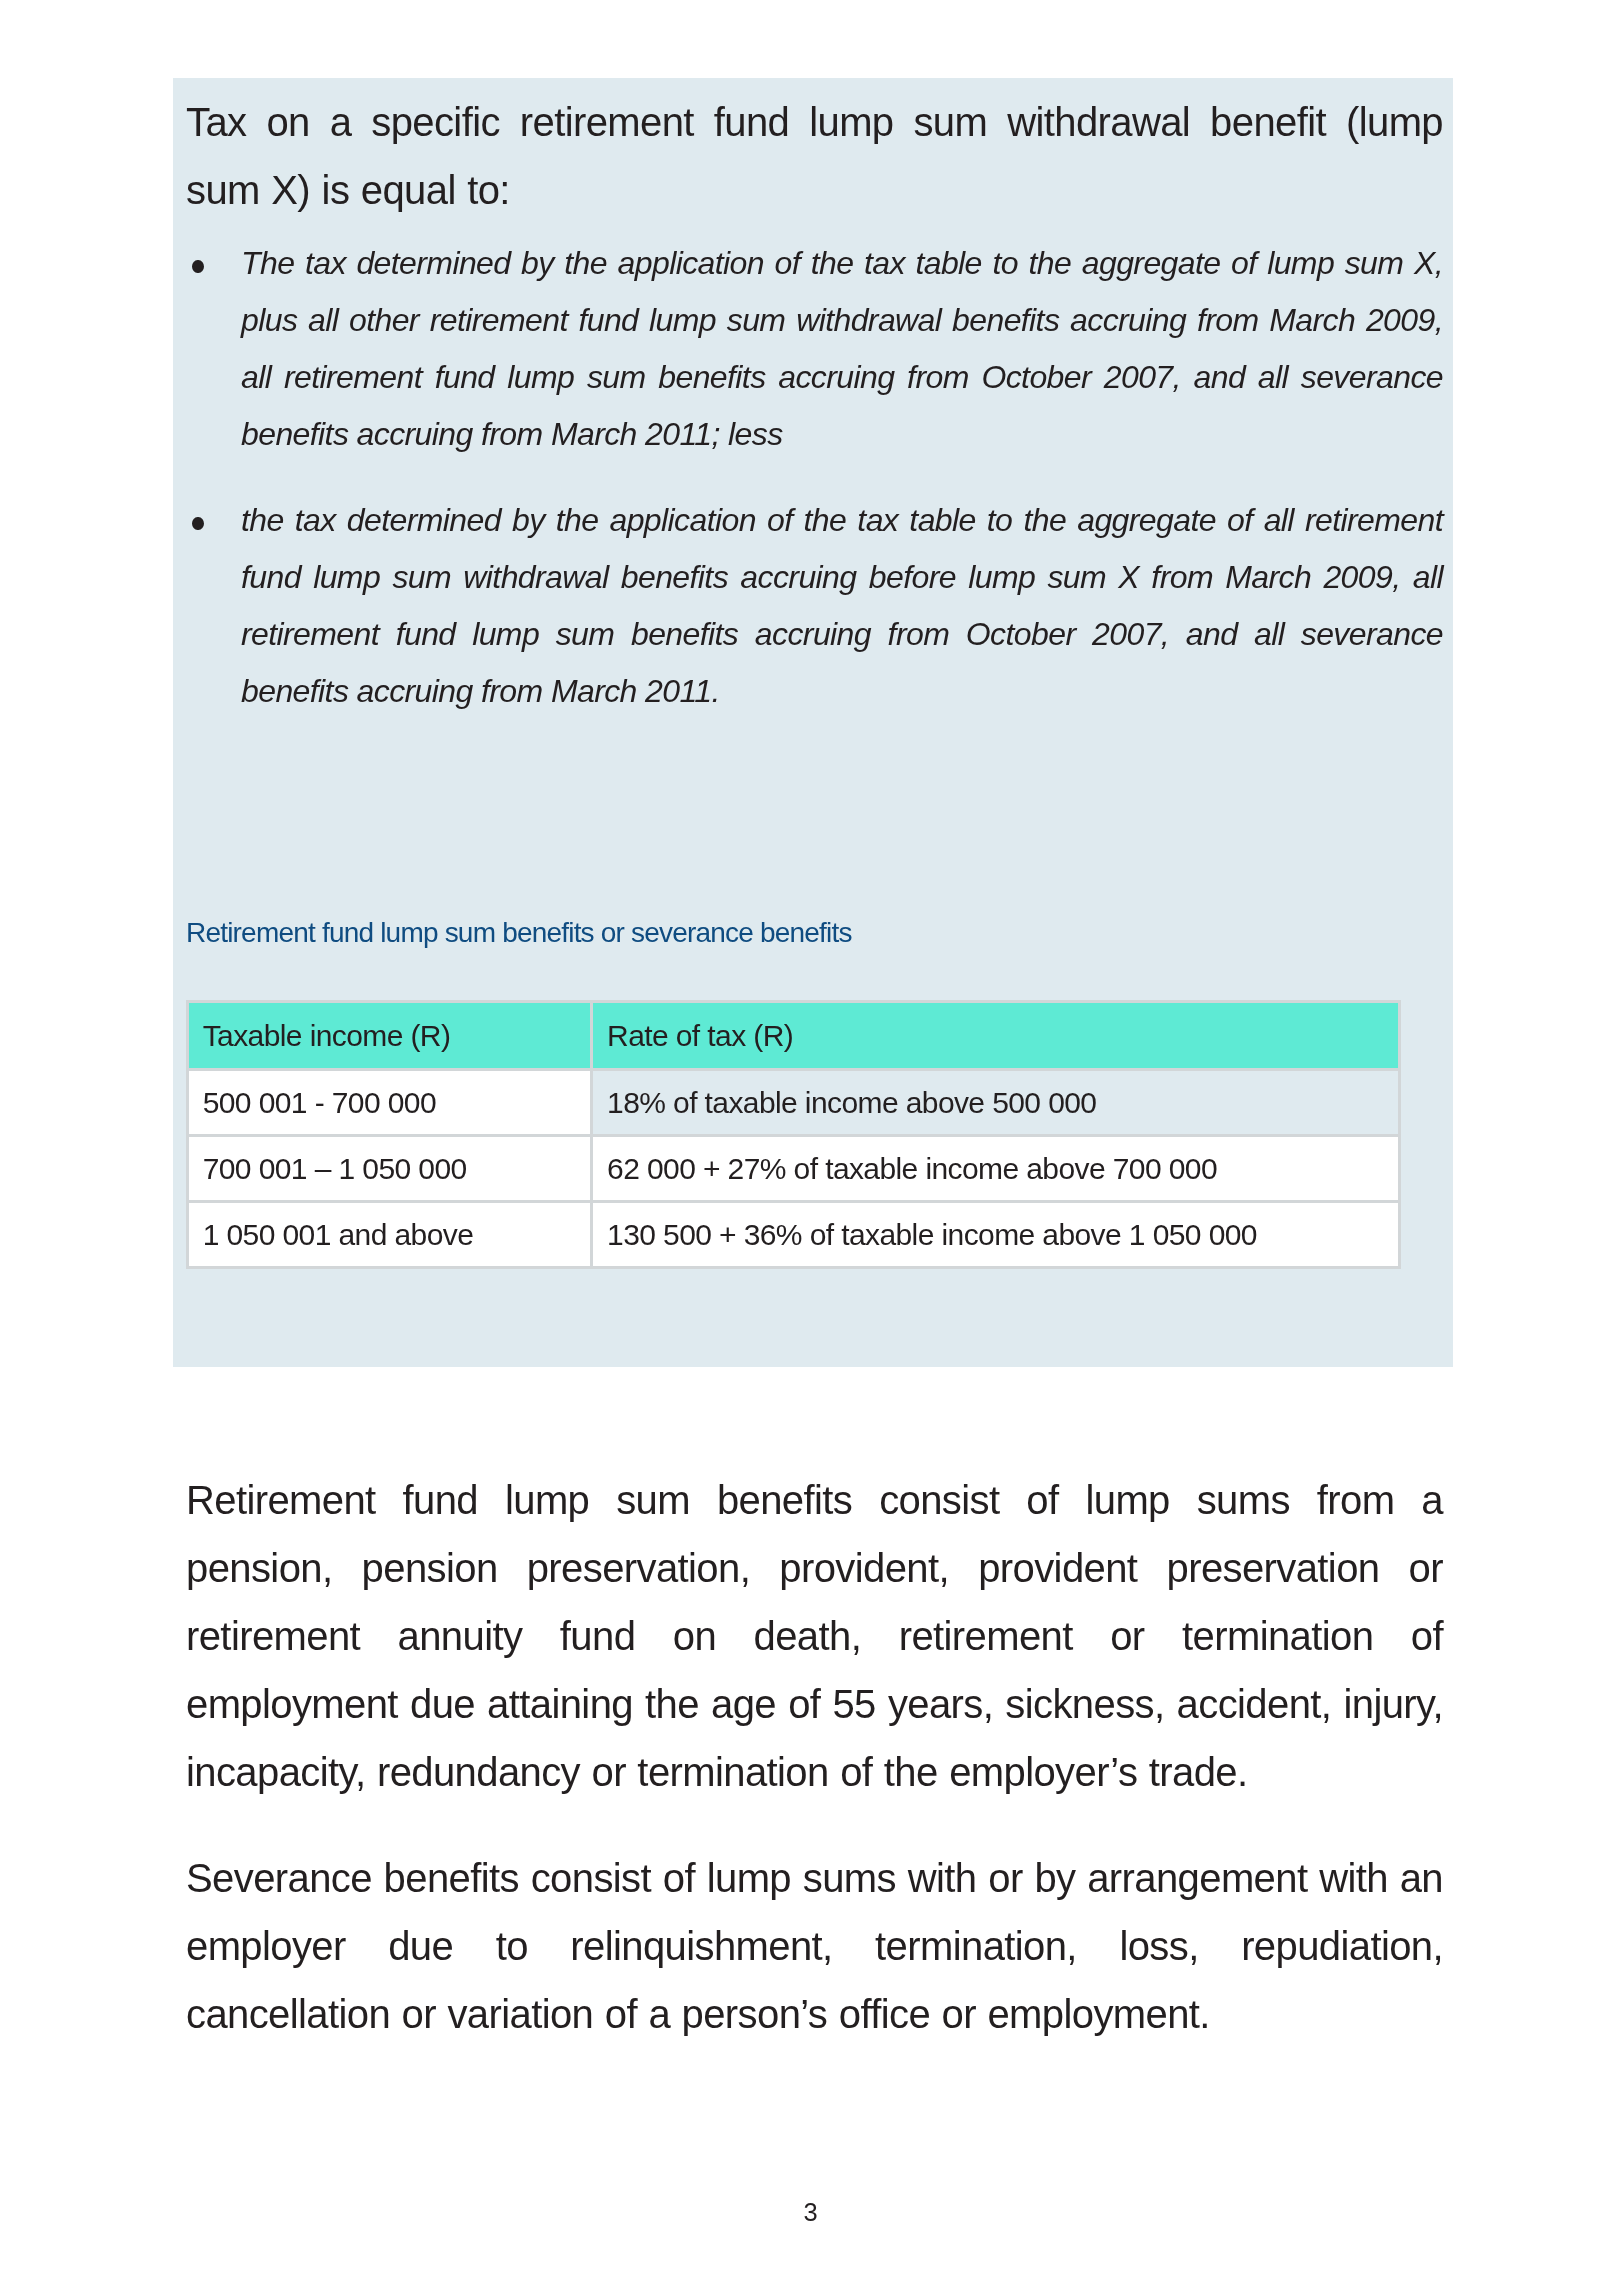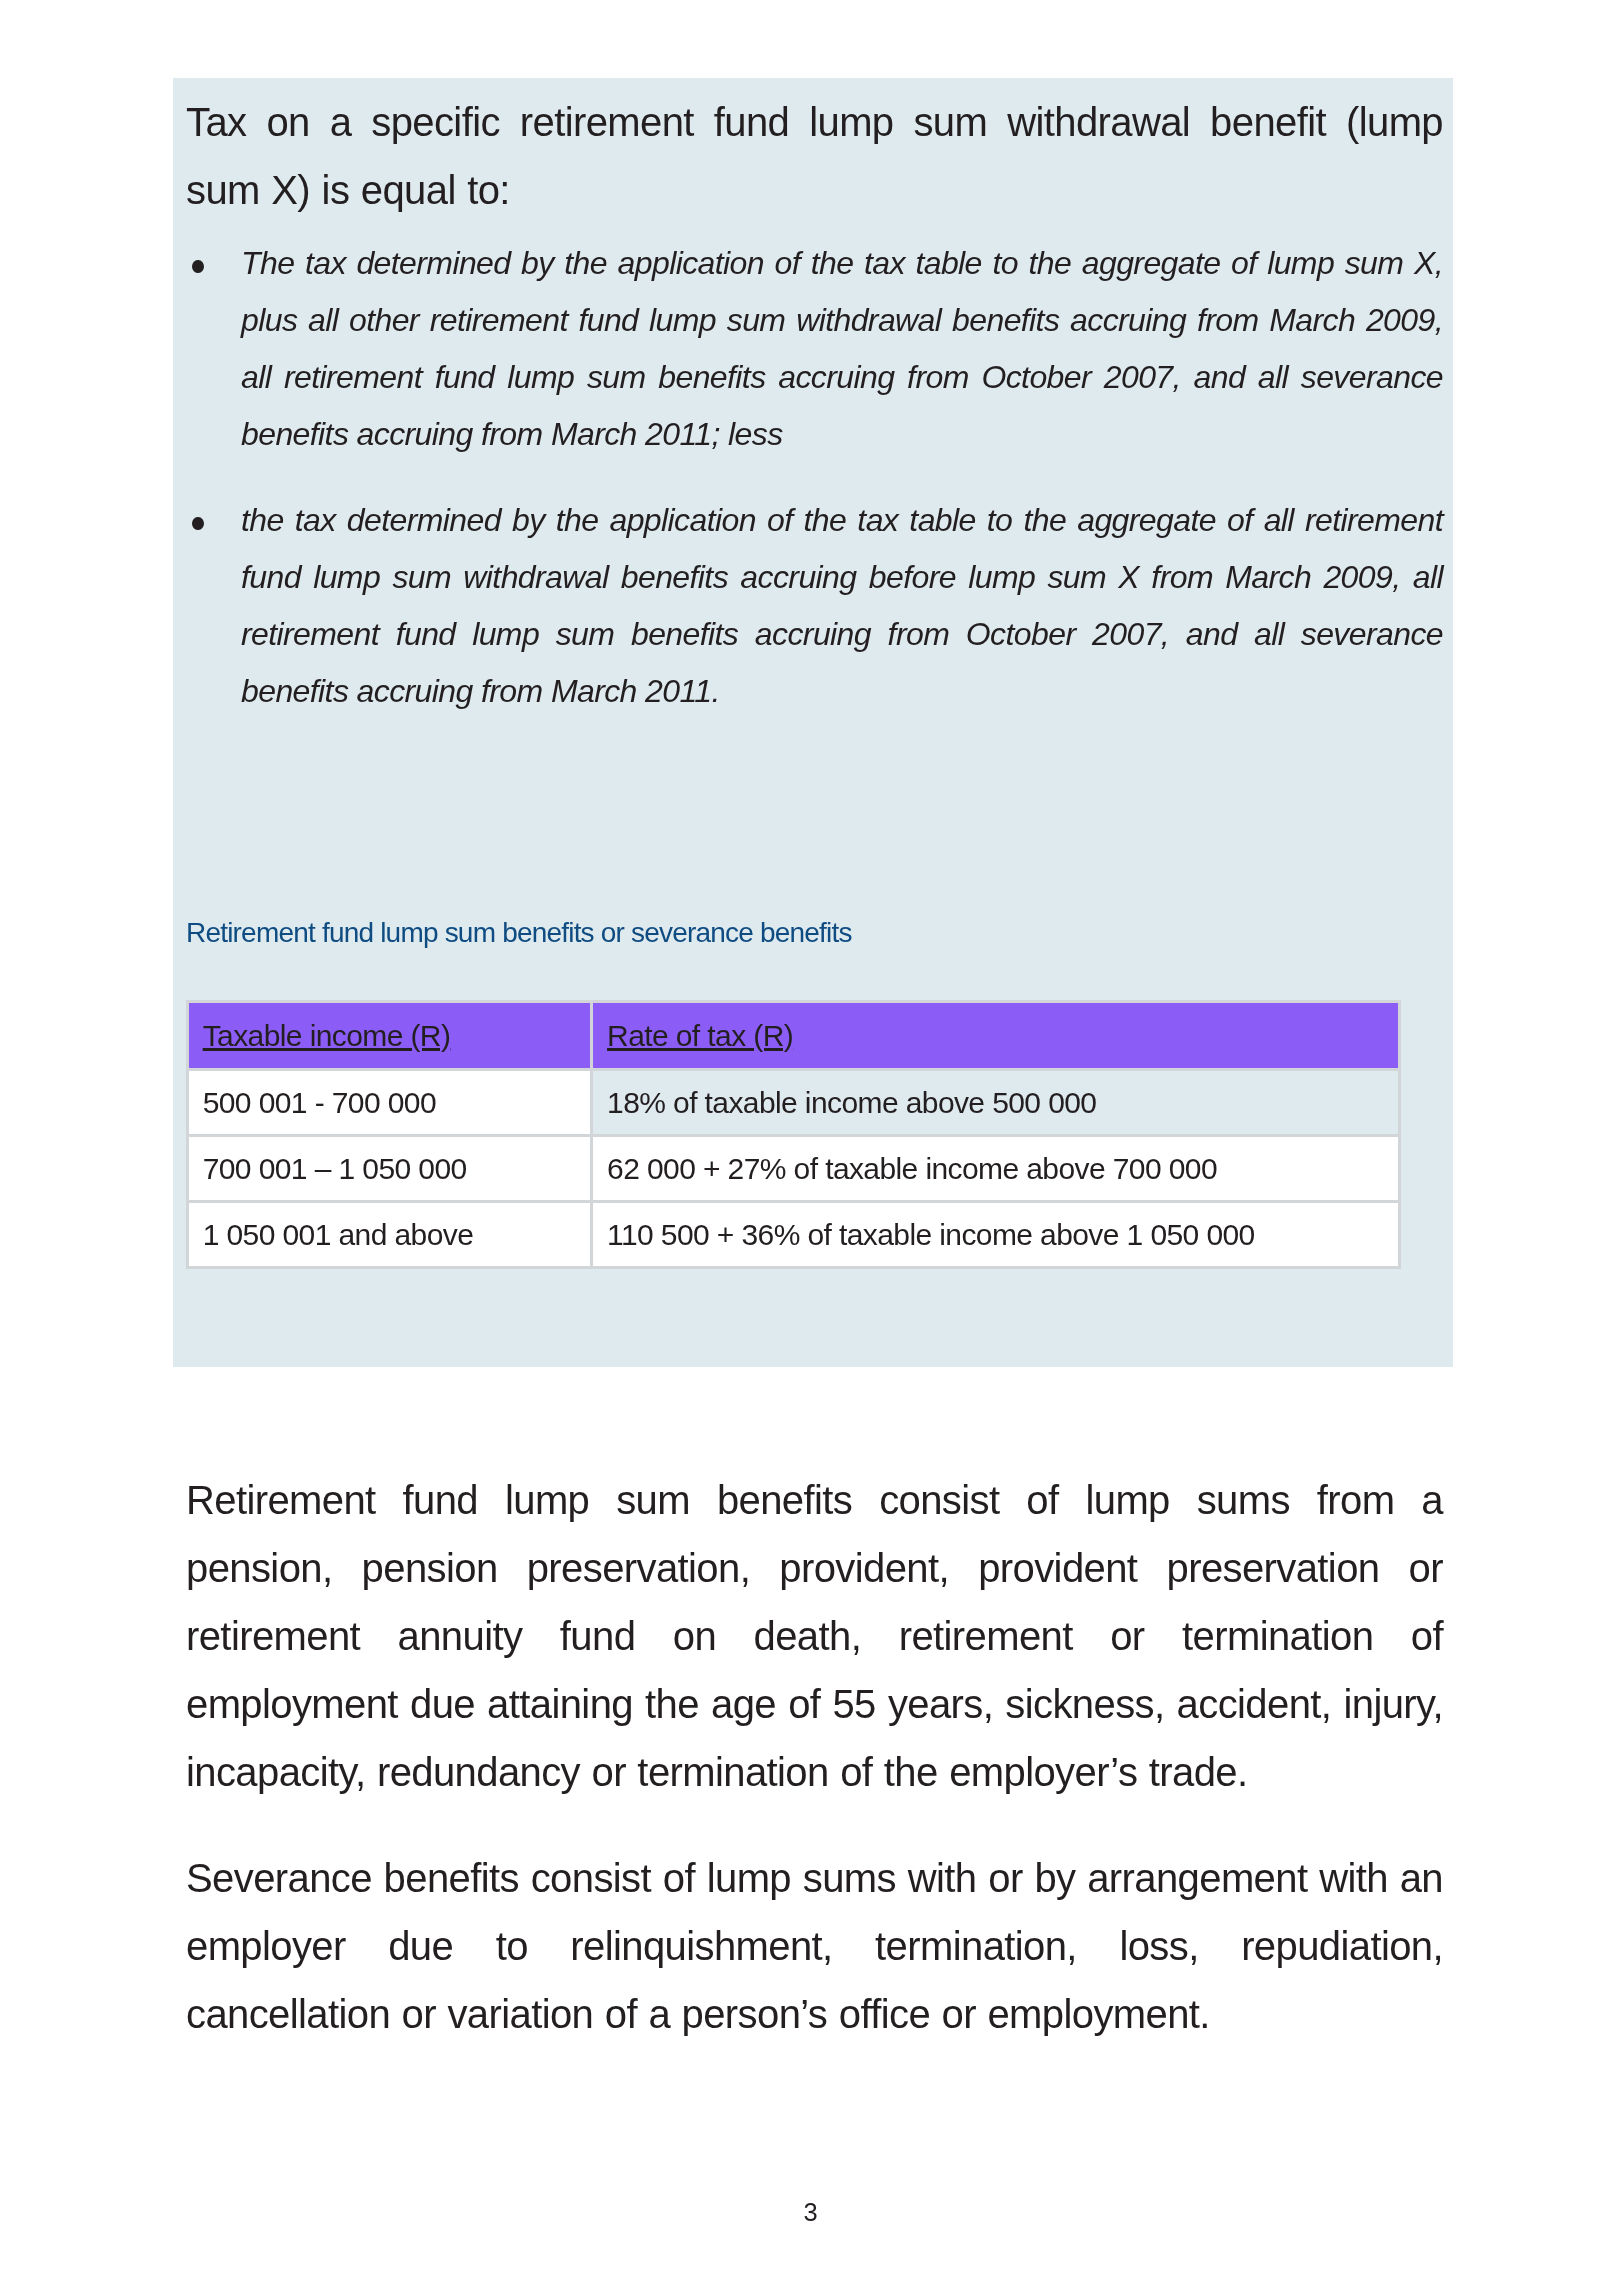--- a/index.html
+++ b/index.html
@@ -26,21 +26,21 @@
   }
   table.tax {
     position: absolute; left: 186px; top: 1000px; width: 1215px;
     border-collapse: collapse; font-size: 30px; letter-spacing: -0.6px;
     border: 3.9px solid #cfd4d6;
   }
   table.tax th, table.tax td {
     border: 3.9px solid #d2d6d8; text-align: left; font-weight: normal;
     padding: 0 13.7px; height: 63px; background: #ffffff; vertical-align: middle;
   }
-  table.tax th { background: #8b5cf6; height: 65px; text-decoration: underline; }
+  table.tax th { background: #5eead4; height: 65px; }
   table.tax td.col1, table.tax th.col1 { width: 374px; }
   table.tax td.tint { background: #dfeaef; }
   .para1 { top: 1466px; }
   .para2 { top: 1844px; }
   .page-num {
     position: absolute; left: 0; width: 1621px; top: 2198px; text-align: center;
     font-size: 25.5px; color: #231f20;
   }
 </style>
 </head>
@@ -74,21 +74,21 @@
     <tr>
       <td class="col1">500 001 - 700 000</td>
       <td class="tint">18% of taxable income above 500 000</td>
     </tr>
     <tr>
       <td class="col1">700 001 – 1 050 000</td>
       <td>62 000 + 27% of taxable income above 700 000</td>
     </tr>
     <tr>
       <td class="col1">1 050 001 and above</td>
-      <td>110 500 + 36% of taxable income above 1 050 000</td>
+      <td>130 500 + 36% of taxable income above 1 050 000</td>
     </tr>
   </tbody>
 </table>
 
 <div class="txt para1">Retirement fund lump sum benefits consist of lump sums from a pension, pension preservation, provident, provident preservation or retirement annuity fund on death, retirement or termination of employment due attaining the age of 55 years, sickness, accident, injury, incapacity, redundancy or termination of the employer’s trade.</div>
 <div class="txt para2">Severance benefits consist of lump sums with or by arrangement with an employer due to relinquishment, termination, loss, repudiation, cancellation or variation of a person’s office or employment.</div>
 
 <div class="page-num">3</div>
 
 

